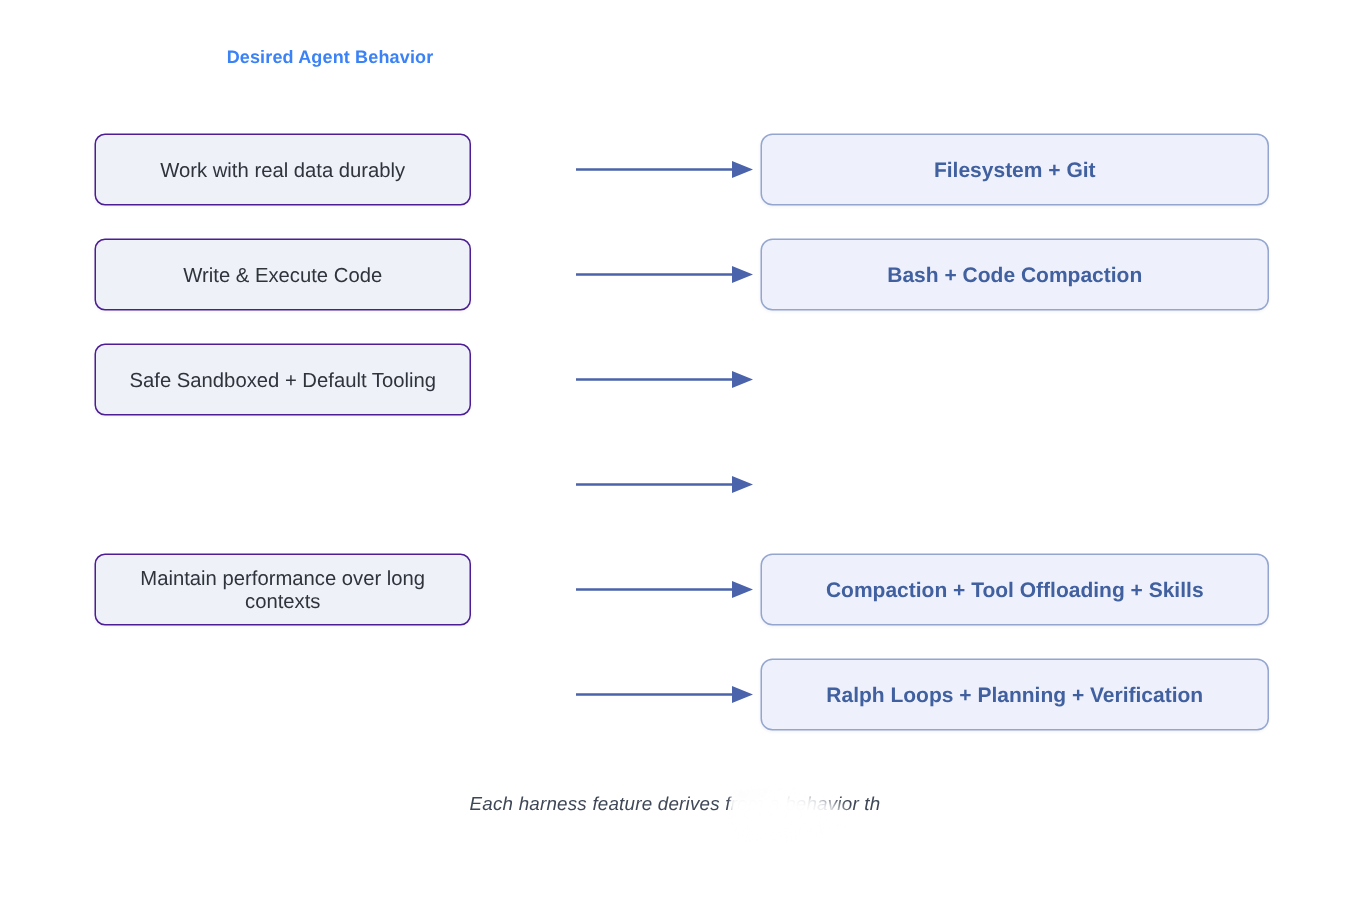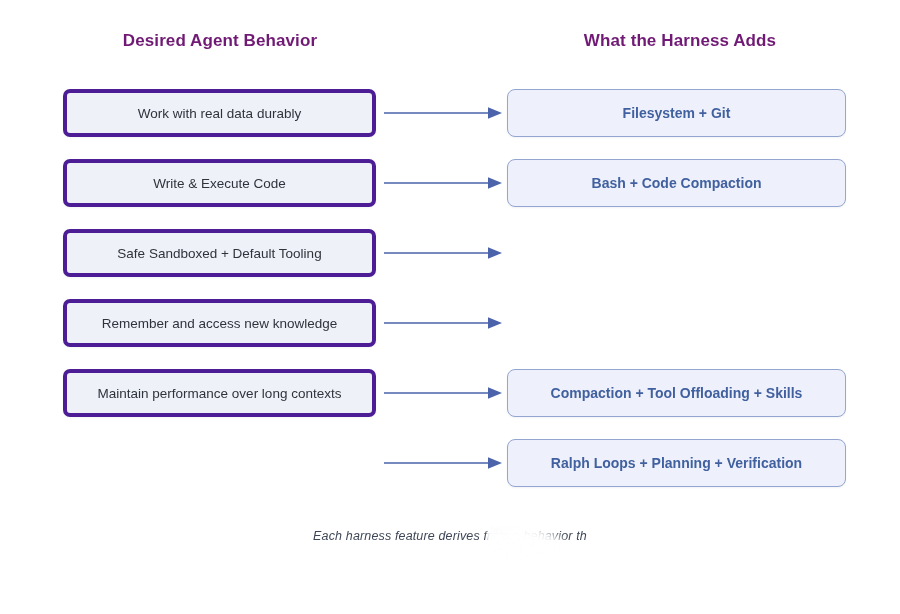--- a/index.html
+++ b/index.html
@@ -17,48 +17,48 @@
 
   .canvas {
     position: relative;
     width: 900px;
     height: 614px;
   }
 
   
   .col-head {
     position: absolute;
-    font-size: 17px;
+    font-size: 12px;
     font-weight: bold;
-    color: #701a75;
+    color: #3b82f6;
     letter-spacing: 0.1px;
     white-space: nowrap;
   }
   .col-head.left  { left: 0;   top: 31px; width: 440px; text-align: center; }
   .col-head.right { left: 460px; top: 31px; width: 440px; text-align: center; }
 
   
   .row {
     position: absolute;
     left: 0;
     width: 900px;
     height: 48px;
     display: block;
   }
 
   
   .behavior-box {
     position: absolute;
     left: 63px;
     top: 0;
-    width: 313px;
+    width: 251px;
     height: 48px;
     box-sizing: border-box;
     background: #eef1f8;
-    border: 4px solid #4c1d95;
+    border: 1px solid #4c1d95;
     border-radius: 7px;
     display: flex;
     align-items: center;
     justify-content: center;
     font-size: 13.5px;
     color: #2f333c;
     text-align: center;
     padding: 0 10px;
     box-shadow: 0 1px 2px rgba(40,50,80,0.05);
   }
@@ -140,21 +140,20 @@
     filter: blur(2.4px);
   }
 </style>
 </head>
 <body>
 
 <div class="canvas">
 
   <div class="col-head left">Desired Agent Behavior</div>
 
-  <div class="col-head right">What the Harness Adds</div>
 
   <div id="rows-container">
       <div class="row" style="top: 89px;">
         <div class="behavior-box">
           <span>Work with real data durably</span>
         </div>
         <div class="arrow"><svg width="120" height="20" viewBox="0 0 120 20" xmlns="http://www.w3.org/2000/svg">
             <line x1="0" y1="10" x2="105" y2="10" stroke="#4a63ab" stroke-width="1.6"></line>
             <polygon points="104,4.3 118,10 104,15.7" fill="#4a63ab"></polygon>
           </svg></div>
@@ -177,23 +176,20 @@
       <div class="row" style="top: 229px;">
         <div class="behavior-box">
           <span>Safe Sandboxed + Default Tooling</span>
         </div>
         <div class="arrow"><svg width="120" height="20" viewBox="0 0 120 20" xmlns="http://www.w3.org/2000/svg">
             <line x1="0" y1="10" x2="105" y2="10" stroke="#4a63ab" stroke-width="1.6"></line>
             <polygon points="104,4.3 118,10 104,15.7" fill="#4a63ab"></polygon>
           </svg></div>
       </div>
       <div class="row" style="top: 299px;">
-        <div class="behavior-box">
-          <span>Remember and access new knowledge</span>
-        </div>
         <div class="arrow"><svg width="120" height="20" viewBox="0 0 120 20" xmlns="http://www.w3.org/2000/svg">
             <line x1="0" y1="10" x2="105" y2="10" stroke="#4a63ab" stroke-width="1.6"></line>
             <polygon points="104,4.3 118,10 104,15.7" fill="#4a63ab"></polygon>
           </svg></div>
       </div>
       <div class="row" style="top: 369px;">
         <div class="behavior-box">
           <span>Maintain performance over long contexts</span>
         </div>
         <div class="arrow"><svg width="120" height="20" viewBox="0 0 120 20" xmlns="http://www.w3.org/2000/svg">

